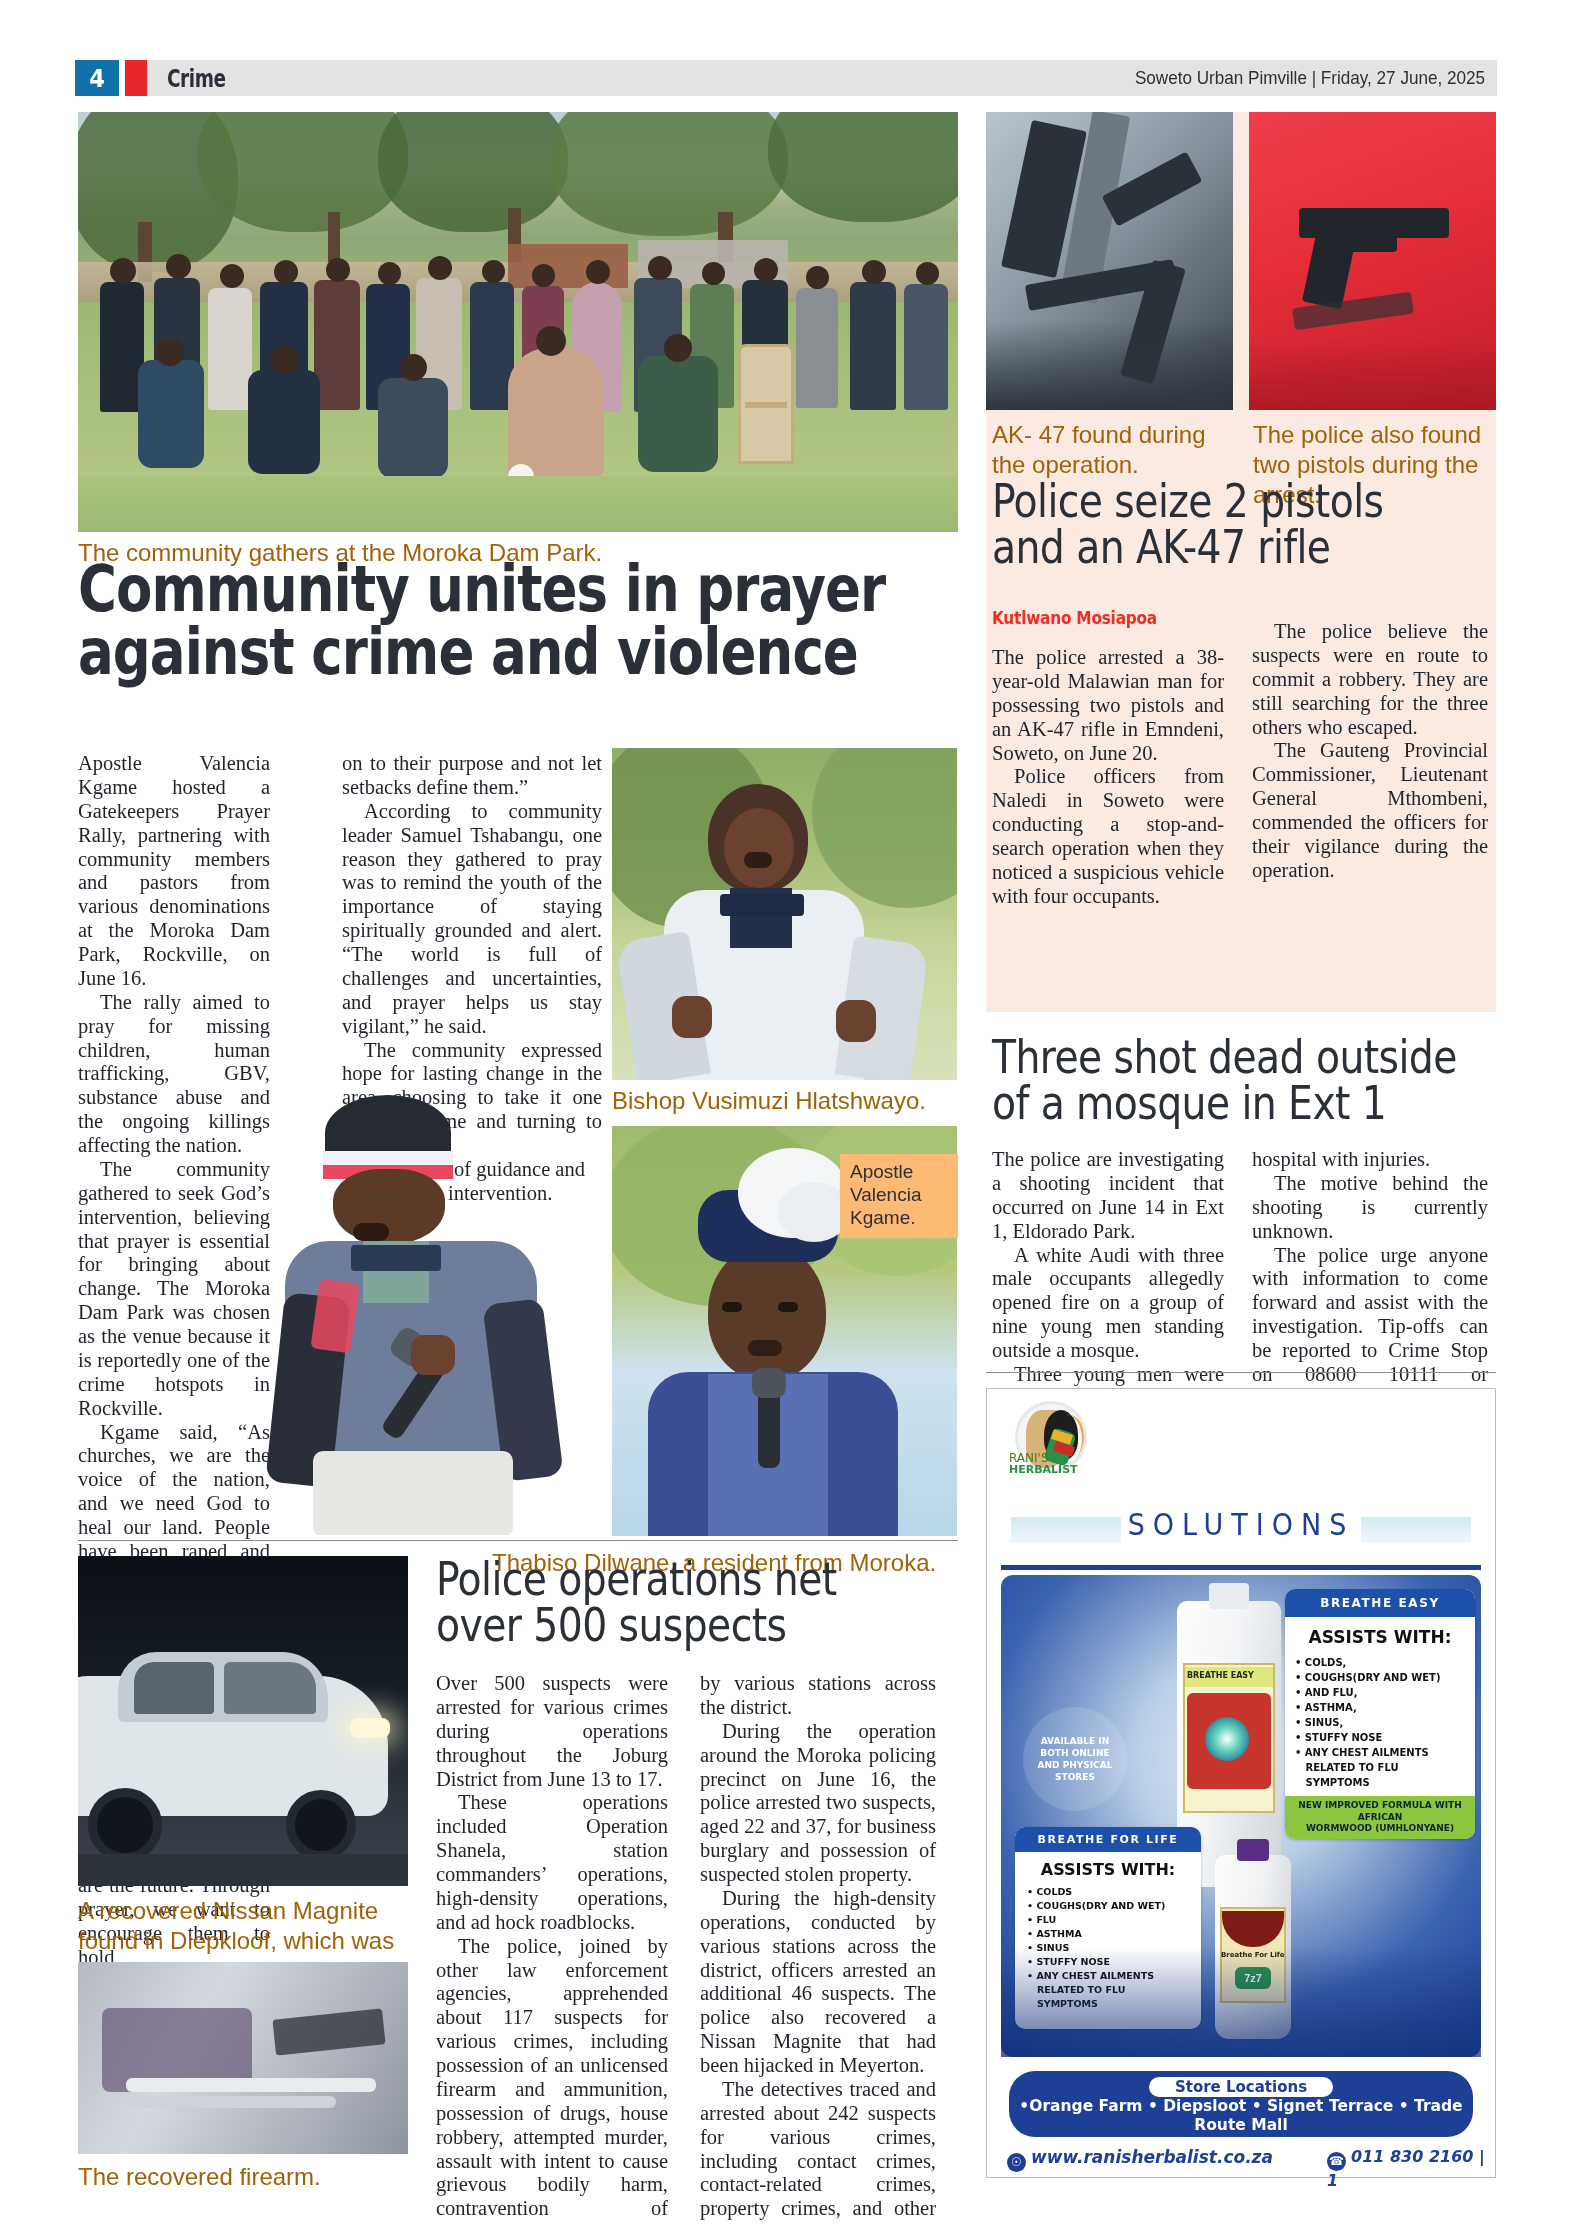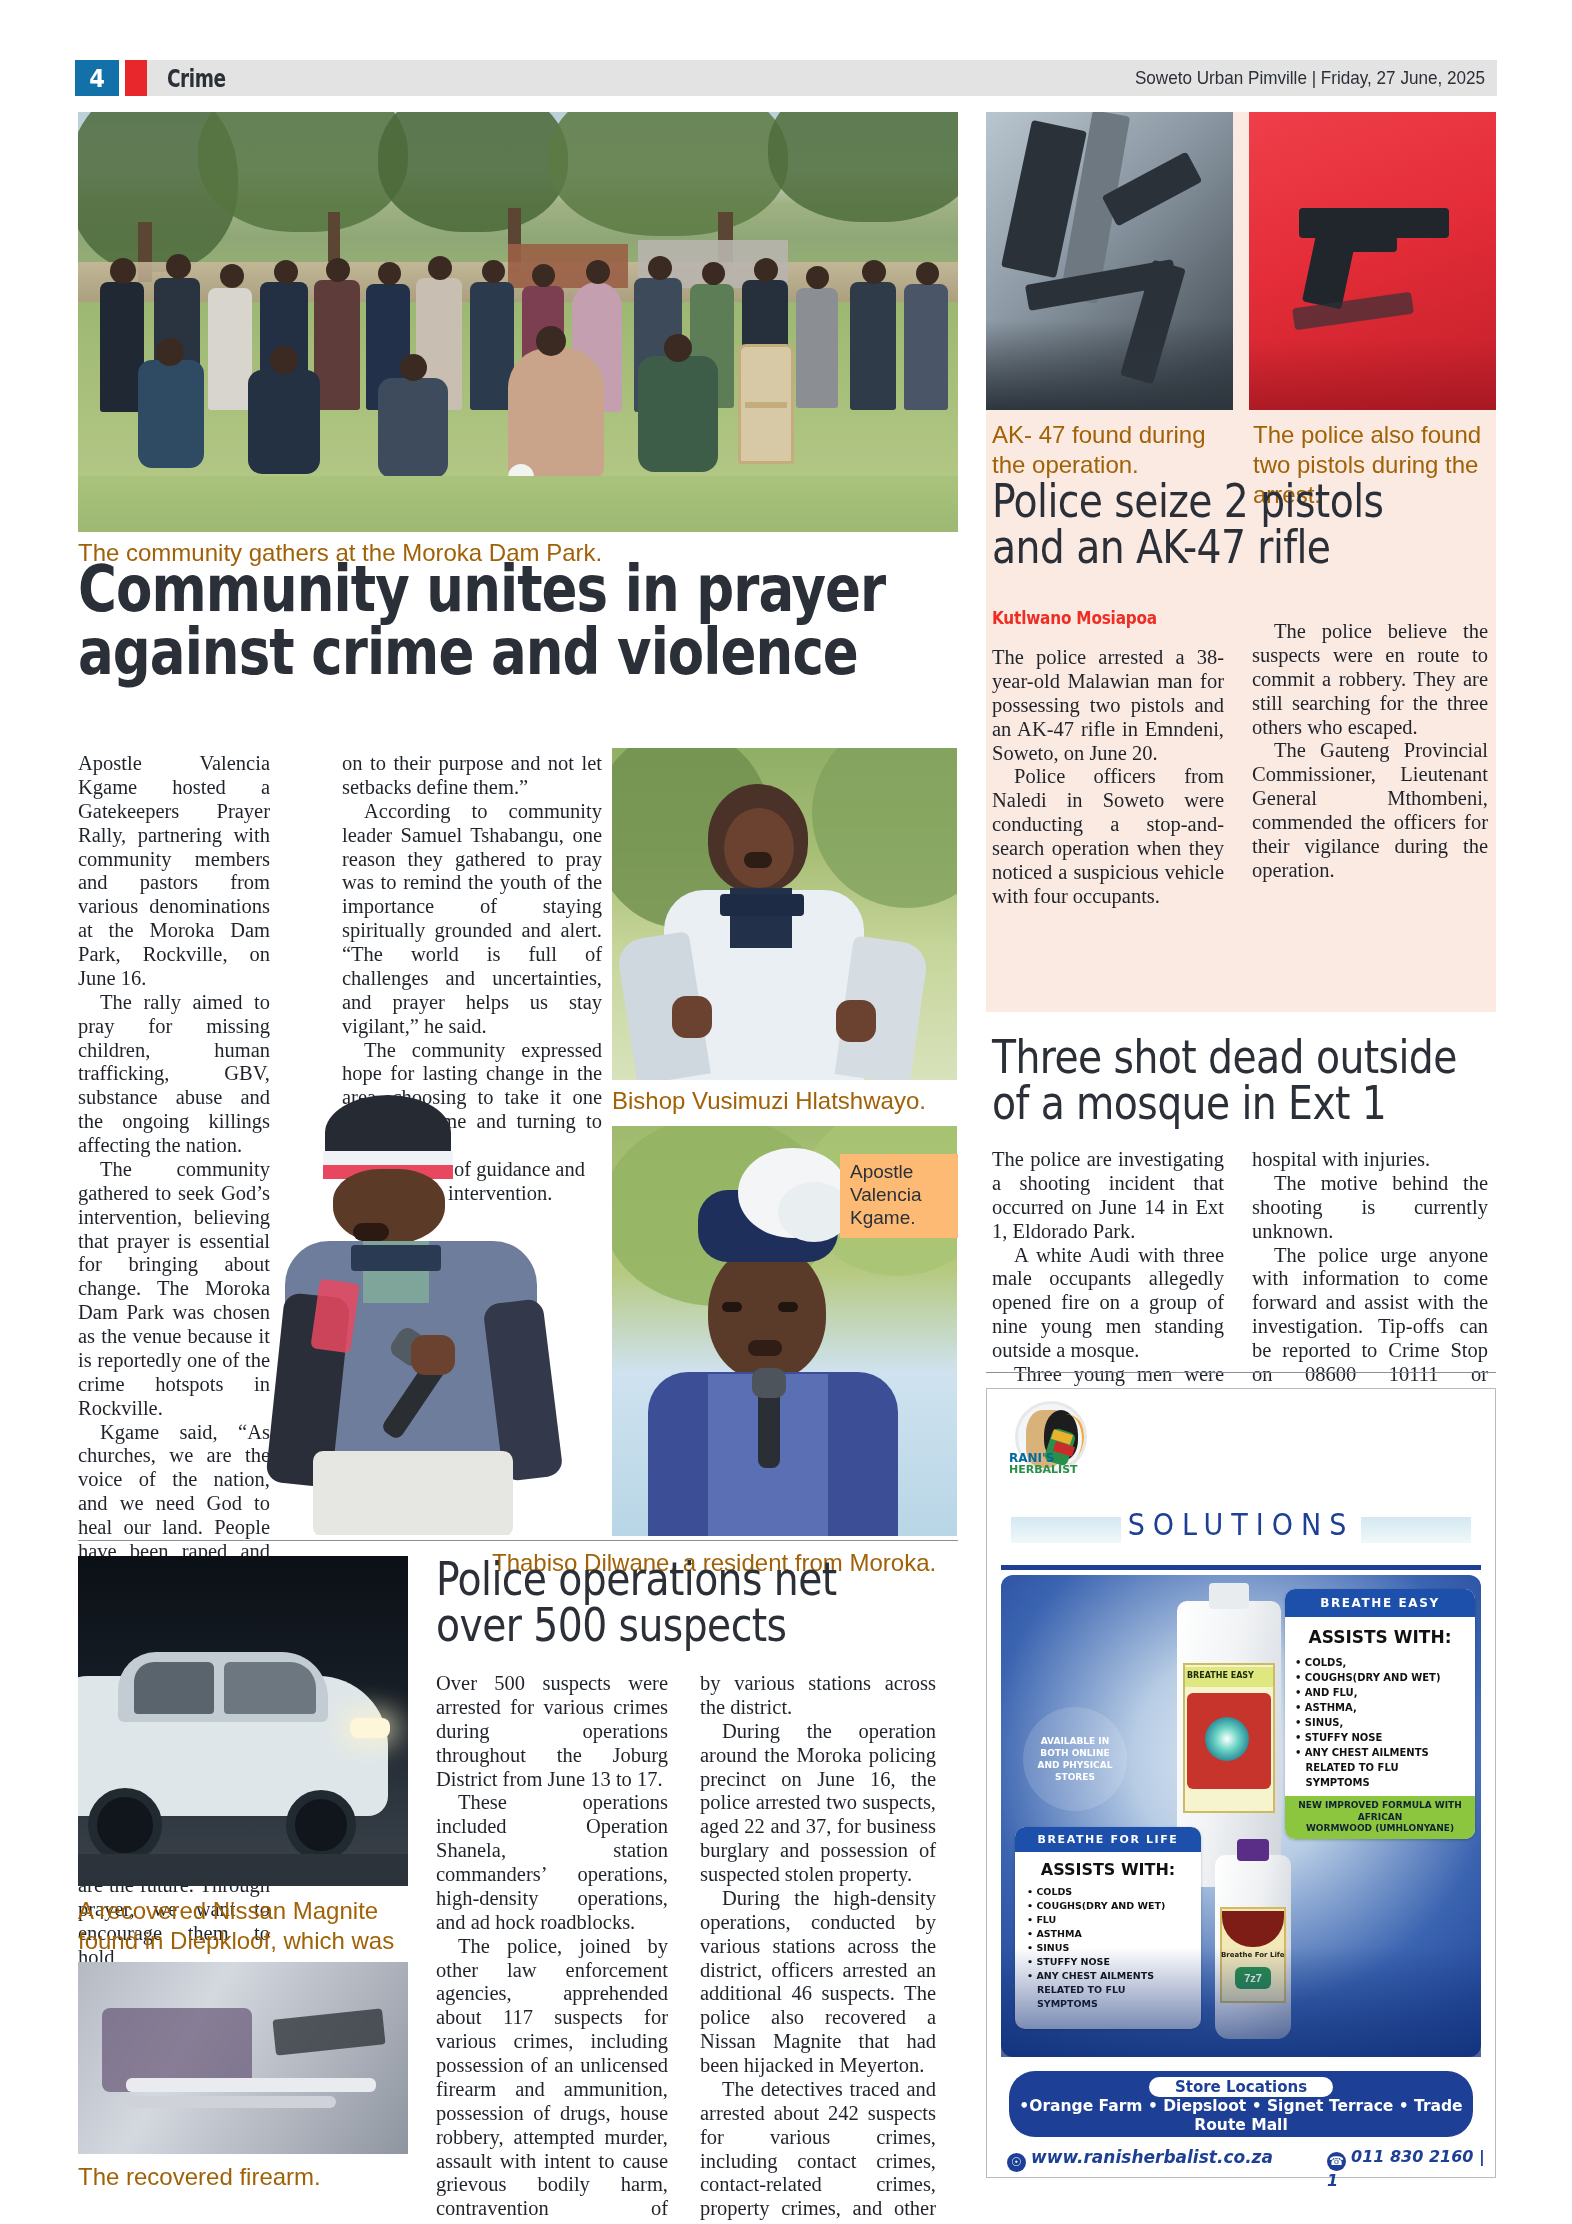--- a/index.html
+++ b/index.html
@@ -342,21 +342,21 @@
       <div style="position:absolute;left:6px;top:2px;width:72px;height:72px;border-radius:50%;background:#f2f6f8;
                   border:3px solid #e8e8e8;overflow:hidden;">
         <div style="position:absolute;left:8px;top:6px;width:40px;height:58px;background:#d9b27a;border-radius:40% 30% 45% 35%;"></div>
         <div style="position:absolute;left:26px;top:6px;width:34px;height:50px;background:#1d1d1d;border-radius:50% 50% 40% 40%;"></div>
         <div style="position:absolute;left:30px;top:26px;width:24px;height:34px;background:#2a8f4a;border-radius:6px;transform:rotate(18deg);"></div>
         <div style="position:absolute;left:34px;top:28px;width:20px;height:10px;background:#e8b22c;transform:rotate(18deg);"></div>
         <div style="position:absolute;left:36px;top:40px;width:20px;height:10px;background:#cf2a2a;transform:rotate(18deg);"></div>
         <div style="position:absolute;right:-6px;top:4px;width:48px;height:62px;border-radius:50%;border-right:4px solid #39a9dc;"></div>
         <div style="position:absolute;right:-2px;top:10px;width:40px;height:50px;border-radius:50%;border-right:4px solid #f0a93a;"></div>
       </div>
-      <div style="position:absolute;left:0px;top:52px;font-size:12px;font-weight:bold;color:#0369a1;
+      <div style="position:absolute;left:0px;top:52px;font-size:12px;font-weight:normal;color:#4d7c0f;
                   font-family:'DejaVu Sans','Liberation Sans',sans-serif;">RANI'S</div>
       <div style="position:absolute;left:0px;top:64px;font-size:11px;font-weight:bold;color:#2a8f4a;
                   font-family:'DejaVu Sans','Liberation Sans',sans-serif;">HERBALIST</div>
     </div>
 
     <div class="ad-sub" style="position:absolute;left:0;right:0;top:118px;text-align:center;font-size:30px;">SOLUTIONS</div>
     <div style="position:absolute;left:24px;top:128px;width:110px;height:26px;
          background:linear-gradient(#cfe6ef,#eef7fa);opacity:.9;"></div>
     <div style="position:absolute;right:24px;top:128px;width:110px;height:26px;
          background:linear-gradient(#cfe6ef,#eef7fa);opacity:.9;"></div>

